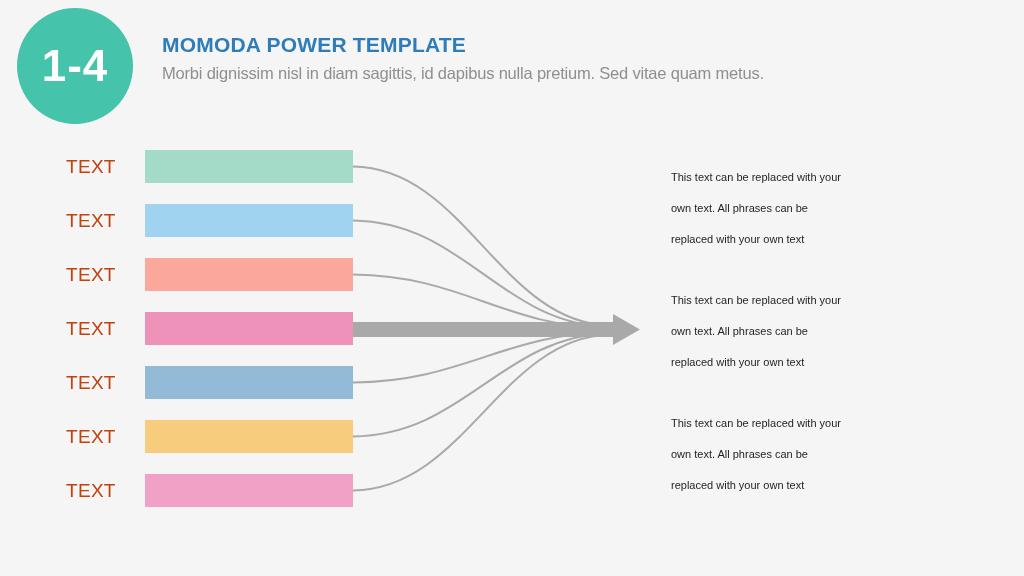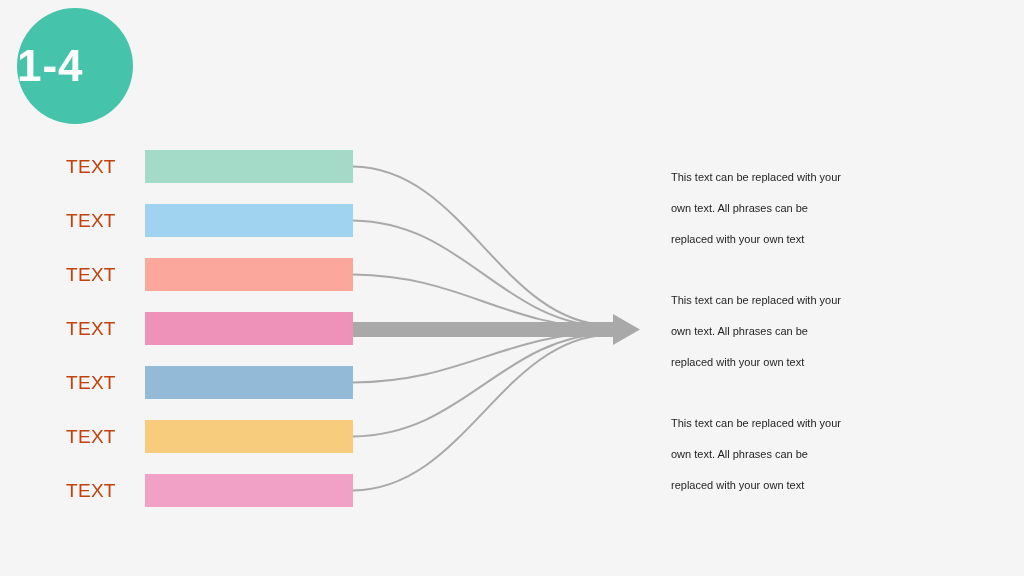--- a/index.html
+++ b/index.html
@@ -9,21 +9,21 @@
     font-family: "Liberation Sans", "DejaVu Sans", sans-serif;
     overflow: hidden; position: relative;
   }
   .slide { position: absolute; inset: 0; }
 
   
   .badge {
     position: absolute; left: 17px; top: 8px;
     width: 116px; height: 116px; border-radius: 50%;
     background: var(--accent-teal, #46c3ab);
-    display: flex; align-items: center; 
+    display: flex; align-items: center; justify-content: center;
   }
   .badge-label {
     color: #ffffff; font-size: 44px; font-weight: bold;
     letter-spacing: 1px;
   }
   .slide-title {
     position: absolute; left: 162px; top: 33px;
     font-size: 21px; font-weight: bold; color: var(--title-blue, #2e7cb8);
     letter-spacing: 0.2px; white-space: nowrap;
   }
@@ -63,20 +63,22 @@
   }
 </style>
 </head>
 <body>
 
 <div class="slide">
 
   <div class="badge">
     <span class="badge-label">1-4</span>
   </div>
+  <div class="slide-title">MOMODA POWER TEMPLATE</div>
+  <div class="slide-subtitle">Morbi dignissim nisl in diam sagittis, id dapibus nulla pretium. Sed vitae quam metus.</div>
 
   <div class="bar-row" style="top:150px">
     <span class="bar-label">TEXT</span>
     <div class="bar-shape" style="background: rgb(163, 219, 200);"></div>
   </div>
   <div class="bar-row" style="top:204px">
     <span class="bar-label">TEXT</span>
     <div class="bar-shape" style="background: rgb(160, 211, 240);"></div>
   </div>
   <div class="bar-row" style="top:258px">

